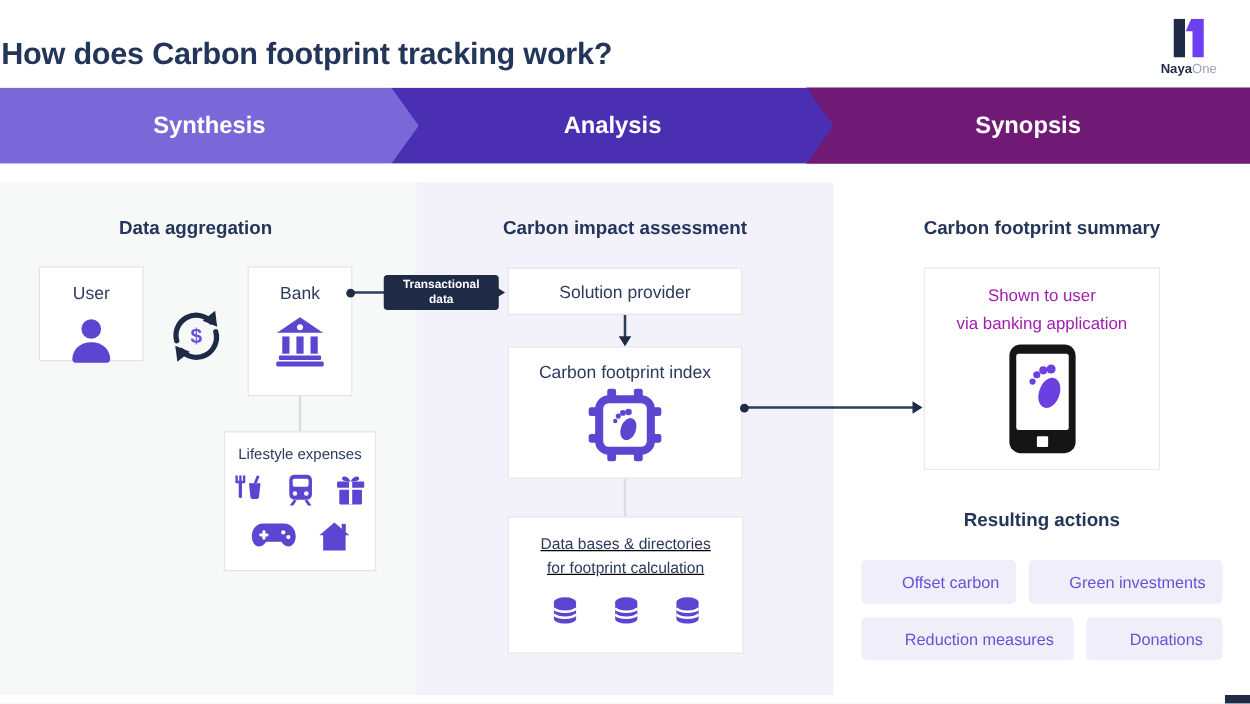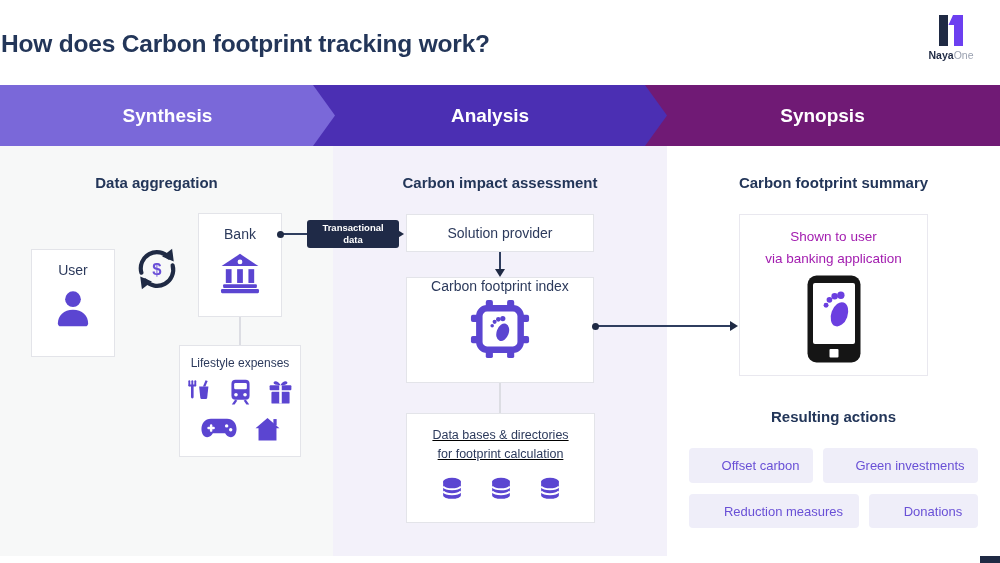--- a/index.html
+++ b/index.html
@@ -11,47 +11,47 @@
   }
   .abs{position:absolute;}
   
   .title{left:1px;top:30px;font-size:24.5px;font-weight:700;color:#233659;letter-spacing:-0.2px;}
   .logo{left:916px;top:15px;width:70px;text-align:center;}
   .logo-mark{display:block;margin:0 auto 3px auto;}
   .logo-name{font-size:10.5px;letter-spacing:0;}
   .logo-name .b{font-weight:700;color:#1f2a44;}
   .logo-name .l{font-weight:400;color:#9aa1b0;}
   
-  .stage{top:85px;height:61px;display:flex;align-items:center;justify-content:center;
+  .stage{top:70px;height:61px;display:flex;align-items:center;justify-content:center;
     color:#fff;font-size:19px;font-weight:700;}
   .stage1{left:0;width:335px;z-index:3;background:#7a68d9;
     clip-path:polygon(0 0,calc(100% - 22px) 0,100% 50%,calc(100% - 22px) 100%,0 100%);}
   .stage2{left:313px;width:354px;z-index:2;background:#4b2fb3;
     clip-path:polygon(0 0,calc(100% - 22px) 0,100% 50%,calc(100% - 22px) 100%,0 100%);}
   .stage3{left:645px;width:355px;z-index:1;background:#701a75;}
   
   .colbg{top:146px;height:410px;}
   .col1bg{left:0;width:333px;background:#f7f8f8;}
   .col2bg{left:333px;width:334px;background:#f3f1fa;}
   .col3bg{left:667px;width:333px;background:#ffffff;}
   .colhead{top:174px;font-size:15px;font-weight:700;color:#233659;text-align:center;}
   
   .box{background:#fff;border:1px solid #e3e4e9;}
   .boxlabel{font-size:14px;color:#2c3a5c;text-align:center;}
-  .userbox{left:31px;top:213px;width:84px;height:108px;padding-top:12px;margin-top:36px;}
+  .userbox{left:31px;top:213px;width:84px;height:76px;padding-top:12px;}
   .bankbox{left:198px;top:213px;width:84px;height:104px;padding-top:12px;}
   .iconwrap{display:flex;justify-content:center;margin-top:8px;}
   .tag{left:307px;top:220px;width:92px;height:28px;background:#1f2a47;border-radius:3px;
     color:#fff;font-size:9.5px;font-weight:700;text-align:center;line-height:1.25;
     display:flex;flex-direction:column;justify-content:center;z-index:2;}
   .lifebox{left:179px;top:345px;width:122px;height:112px;padding-top:10px;}
   .lifehead{font-size:12px;color:#2c3a5c;text-align:center;}
   .liferow{display:flex;justify-content:center;align-items:center;gap:11px;margin-top:8px;}
   .spbox{left:406px;top:214px;width:188px;height:38px;display:flex;align-items:center;justify-content:center;}
-  .cfibox{left:406px;top:277px;width:188px;height:106px;text-align:center;}
+  .cfibox{left:406px;top:277px;width:188px;height:106px;padding-top:11px;text-align:center;}
   .dbbox{left:406px;top:413px;width:189px;height:110px;padding-top:12px;text-align:center;text-decoration:underline;}
   .dbtext{font-size:12.5px;color:#2c3a5c;line-height:1.5;}
   .dbrow{display:flex;justify-content:center;gap:21px;margin-top:12px;}
   .phonebox{left:739px;top:214px;width:189px;height:162px;padding-top:11px;text-align:center;border-color:#e9e8ef;}
   .phonetext{font-size:13.5px;color:#a21caf;line-height:1.6;}
   .ractions{top:408px;font-size:15px;font-weight:700;color:#233659;text-align:center;}
   .chip{background:#efeef9;border-radius:4px;color:#6950d6;font-size:13px;
     display:flex;align-items:center;justify-content:center;padding-left:19px;}
   
   .hline{height:2px;background:#2f3e5f;}

